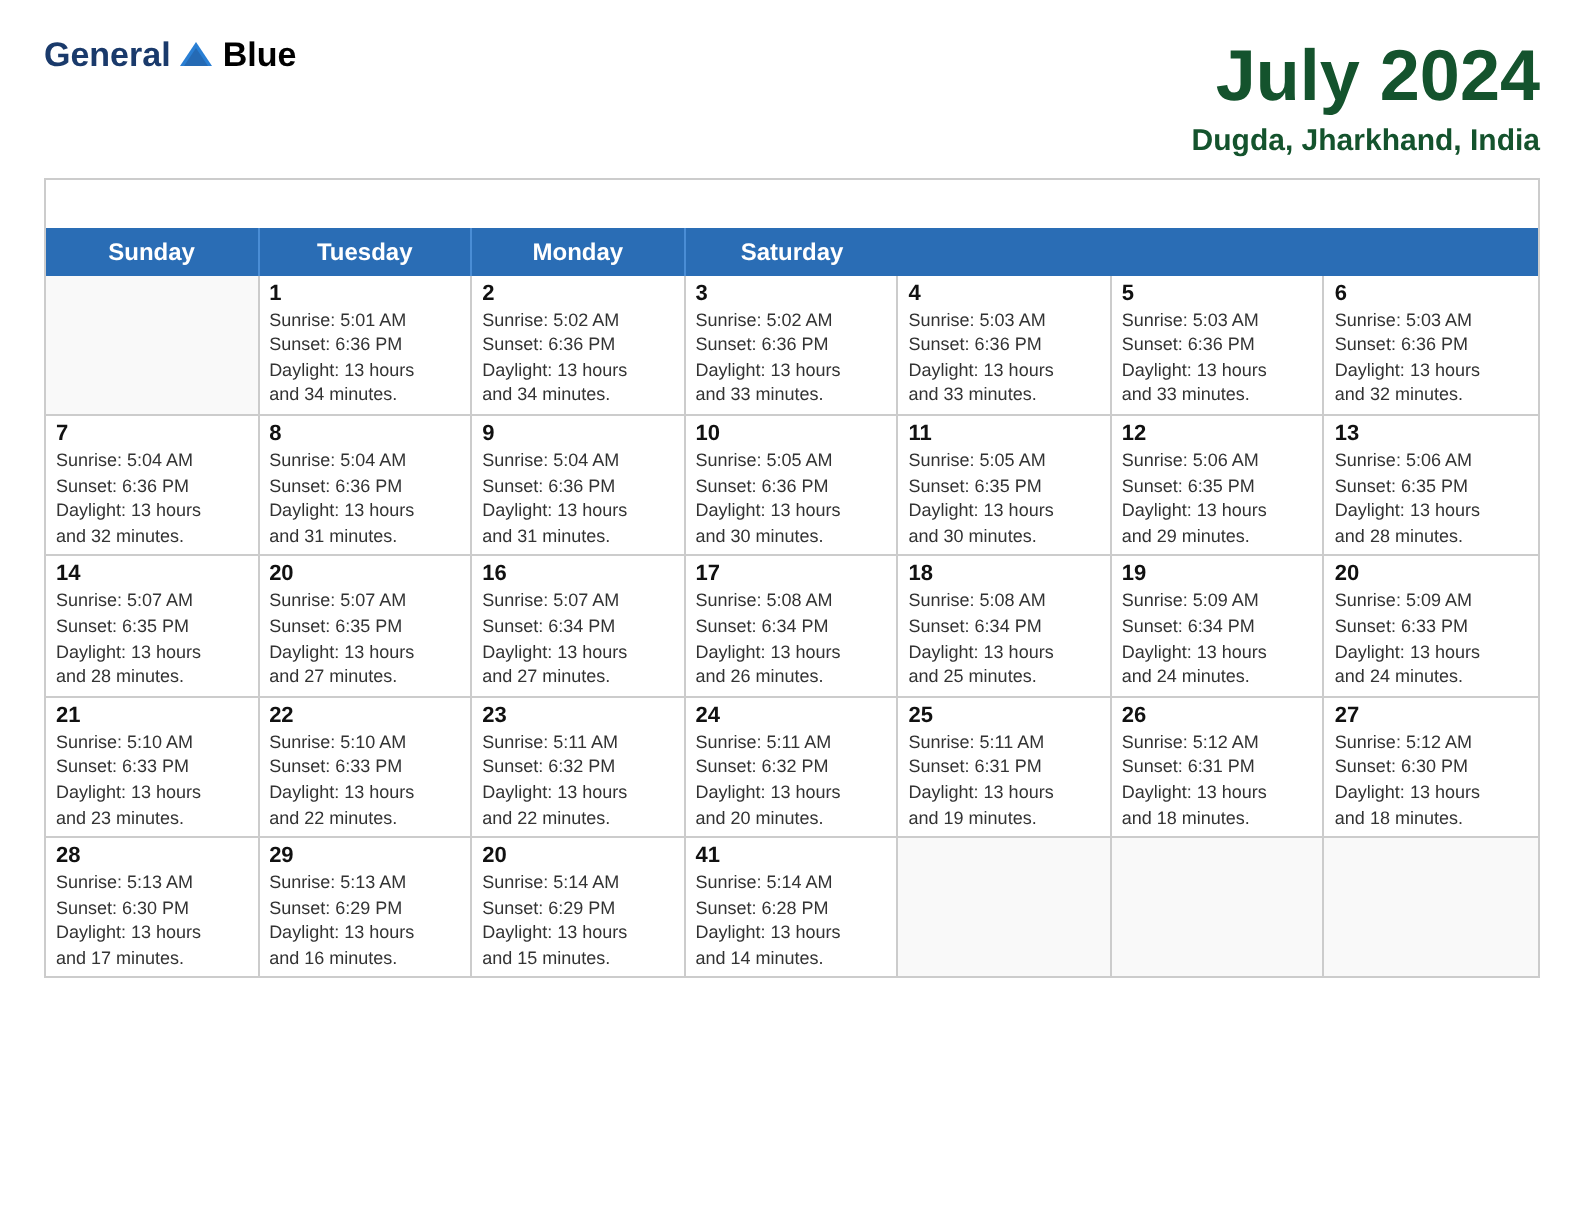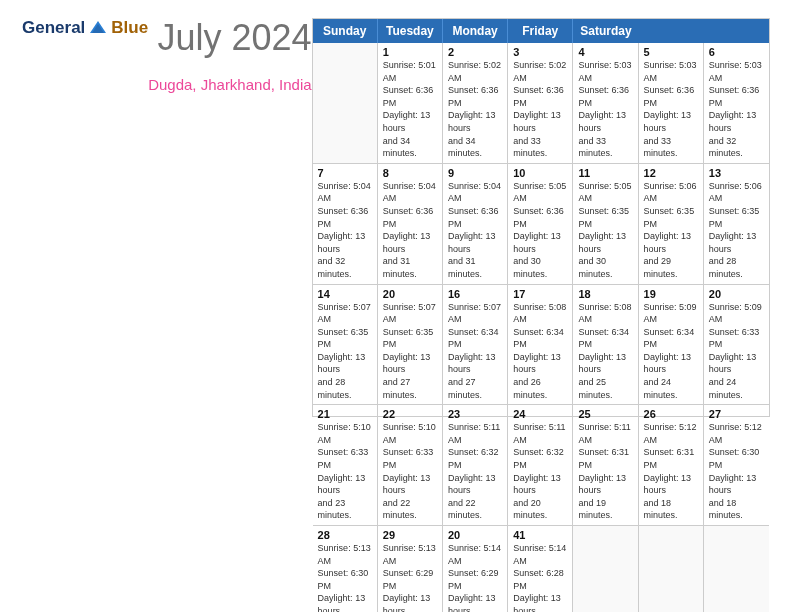--- a/index.html
+++ b/index.html
@@ -8,21 +8,21 @@
       background: #fff;
       width: 792px;
       height: 612px;
       overflow: hidden;
     }
     .page {
       width: 792px;
       height: 429px;
       padding: 18px 22px 12px 22px;
       display: flex;
-      flex-direction: row;
+      flex-direction: column;
     }
     .header {
       display: flex;
       justify-content: space-between;
       align-items: flex-start;
       margin-bottom: 10px;
     }
     .logo {
       display: flex;
       flex-direction: column;
@@ -31,39 +31,41 @@
     .logo-text {
       display: flex;
       align-items: center;
       gap: 2px;
     }
     .title-area {
       text-align: right;
     }
     .month-title {
       font-size: 36px;
-      font-weight: normal;
-      color: #737373;
+      font-weight: bold;
+      color: #14532d;
       line-height: 1.1;
     }
     .location {
       font-size: 15px;
-      color: #ec4899;
-      margin-top: 18px;
+      color: #14532d;
+      margin-top: 4px;
+      font-weight: bold;
     }
     .calendar {
       flex: 1;
       display: flex;
       flex-direction: column;
       border: 1px solid #ccc;
     }
     .cal-header {
       display: grid;
       grid-template-columns: repeat(7, 1fr);
       background: #2a6db5;
+      margin-top: 24px;
     }
     .cal-header-cell {
       color: #fff;
       font-size: 12px;
       font-weight: bold;
       text-align: center;
       padding: 5px 2px;
       border-right: 1px solid #4a8dd5;
     }
     .cal-header-cell:last-child { border-right: none; }
@@ -107,35 +109,34 @@
 
 <div class="page">
   <div class="header">
     <div class="logo">
       <div class="logo-text">
         <span style="font-size:17px;font-weight:bold;color:#1a3a6b;">General</span>
         <svg width="20" height="18" viewBox="0 0 20 18" style="margin:0 1px;">
           <polygon points="10,2 18,14 2,14" fill="#2a7fd4"></polygon>
           <polygon points="10,5 16,14 4,14" fill="#1a3a6b" opacity="0.3"></polygon>
         </svg>
-        <span style="font-size:17px;font-weight:bold;color:#a16207;">Blue</span>
+        <span style="font-size:17px;font-weight:bold;color:#000000;">Blue</span>
       </div>
     </div>
     <div class="title-area">
       <div class="month-title">July 2024</div>
       <div class="location">Dugda, Jharkhand, India</div>
     </div>
   </div>
 
   <div class="calendar">
     <div class="cal-header">
     <div class="cal-header-cell">Sunday</div>
         <div class="cal-header-cell">Tuesday</div>
         <div class="cal-header-cell">Monday</div>
-        <div class="cal-header-cell">Friday</div>
         <div class="cal-header-cell">Saturday</div>
       </div>
     <div class="cal-body">
     <div class="cal-row">
           <div class="cal-cell empty"></div>
           <div class="cal-cell">
             <span class="day-num">1</span>
             <div class="info">Sunrise: 5:01 AM<br>Sunset: 6:36 PM<br>Daylight: 13 hours<br>and 34 minutes.</div>
           </div>
           <div class="cal-cell">

